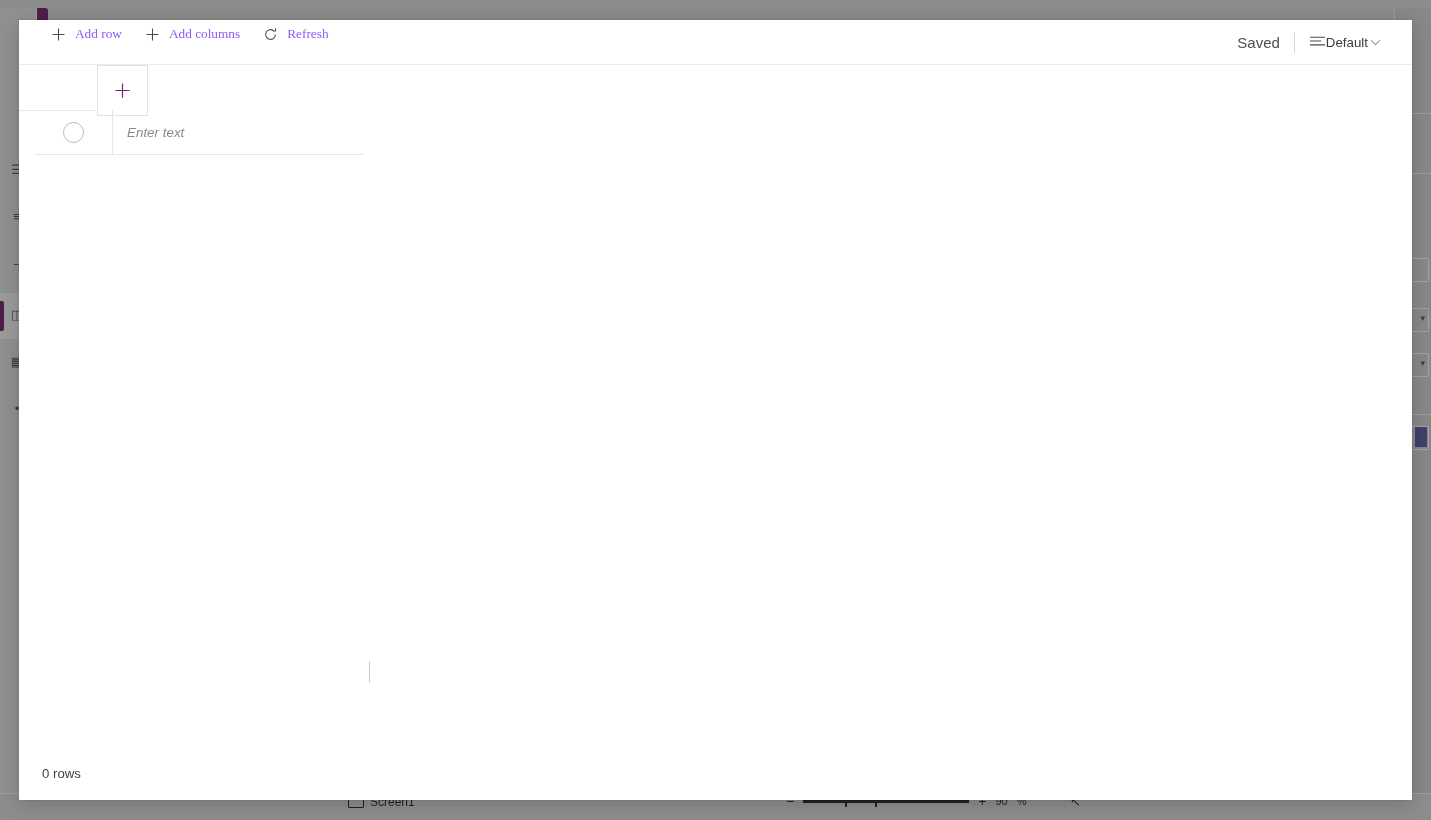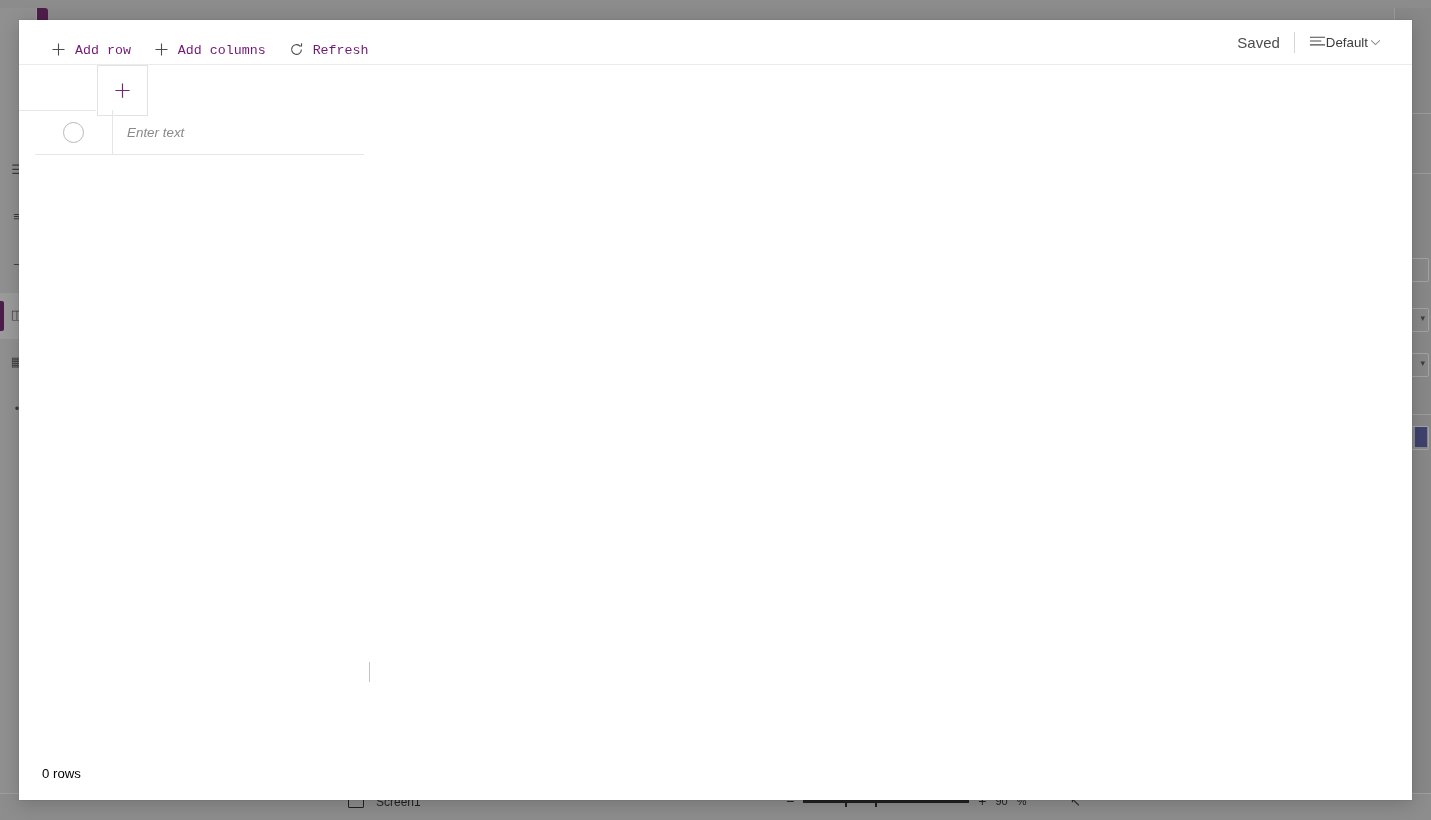--- a/index.html
+++ b/index.html
@@ -112,21 +112,21 @@
     left: 0; bottom: 0;
     width: 1431px; height: 26px;
     background: #8b8b8b;
     border-top: 1px solid #9e9e9e;
   }
   .bg-screen-chip {
     position: absolute;
     left: 348px; top: 795px;
     display: flex;
     align-items: center;
-    gap: 12px;
+    gap: 6px;
     color: #1d1d1d;
     font-size: 12px;
   }
   .bg-screen-box {
     width: 14px; height: 10px;
     border: 1.4px solid #1d1d1d;
     border-radius: 1px;
   }
   .bg-zoom {
     position: absolute;
@@ -226,32 +226,32 @@
     padding: 0 16px 0 20px;
     border-bottom: 1px solid #ebebeb;
   }
   .tb-group-left {
     display: flex;
     align-items: center;
     gap: 0px;
   }
   .tb-btn {
     display: inline-flex;
-    align-items: flex-end;
+    align-items: flex-start;
     gap: 8px;
     height: 32px;
     padding: 0 11px;
     border-radius: 4px;
     font-size: 13.3px;
-    color: #701a75;
+    color: #8b5cf6;
     cursor: pointer;
     white-space: nowrap;
     background: transparent;
     border: none;
-    font-family: Liberation Mono, monospace;
+    font-family: Liberation Serif, serif;
   }
   .tb-icon {
     display: inline-flex;
     align-items: center;
     justify-content: center;
     width: 17px; height: 17px;
     color: #4b4b4b;
   }
   .tb-group-right {
     position: absolute;
@@ -405,21 +405,21 @@
 
   .dlg-footer {
     flex: 0 0 auto;
     height: 54px;
     display: flex;
     align-items: center;
     padding-left: 23px;
   }
   .rows-count {
     font-size: 13.2px;
-    color: #000000;
+    color: #404040;
   }
 
   svg { display: block; }
 </style>
 </head>
 <body>
 
 <div id="root">
 
   <div class="bg-app">

